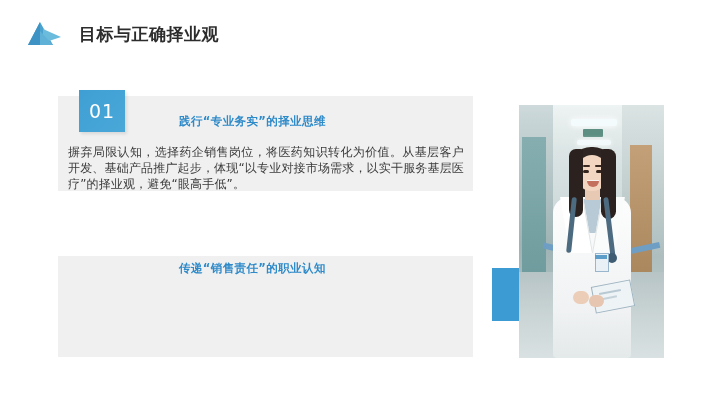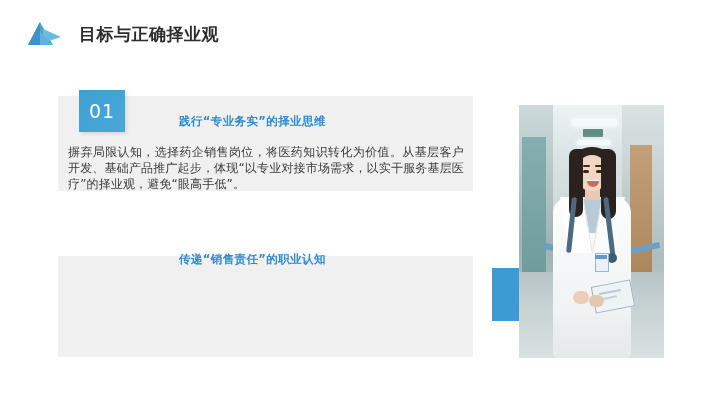--- a/index.html
+++ b/index.html
@@ -77,21 +77,21 @@
     position: absolute;
     left: 131px;
     font-size: 11.5px;
     font-weight: bold;
     color: #2e8ac9;
     letter-spacing: 0.4px;
     white-space: nowrap;
     padding-left: 48px;
   }
   .card-title-1 { top: 114px; }
-  .card-title-2 { top: 252px; text-align: center; }
+  .card-title-2 { top: 261px; text-align: center; }
 
   .card-body {
     position: absolute;
     left: 68px;
     width: 396px;
     font-size: 12px;
     line-height: 16px;
     color: #3a3a3a;
     text-align: justify;
     letter-spacing: 0.15px;

